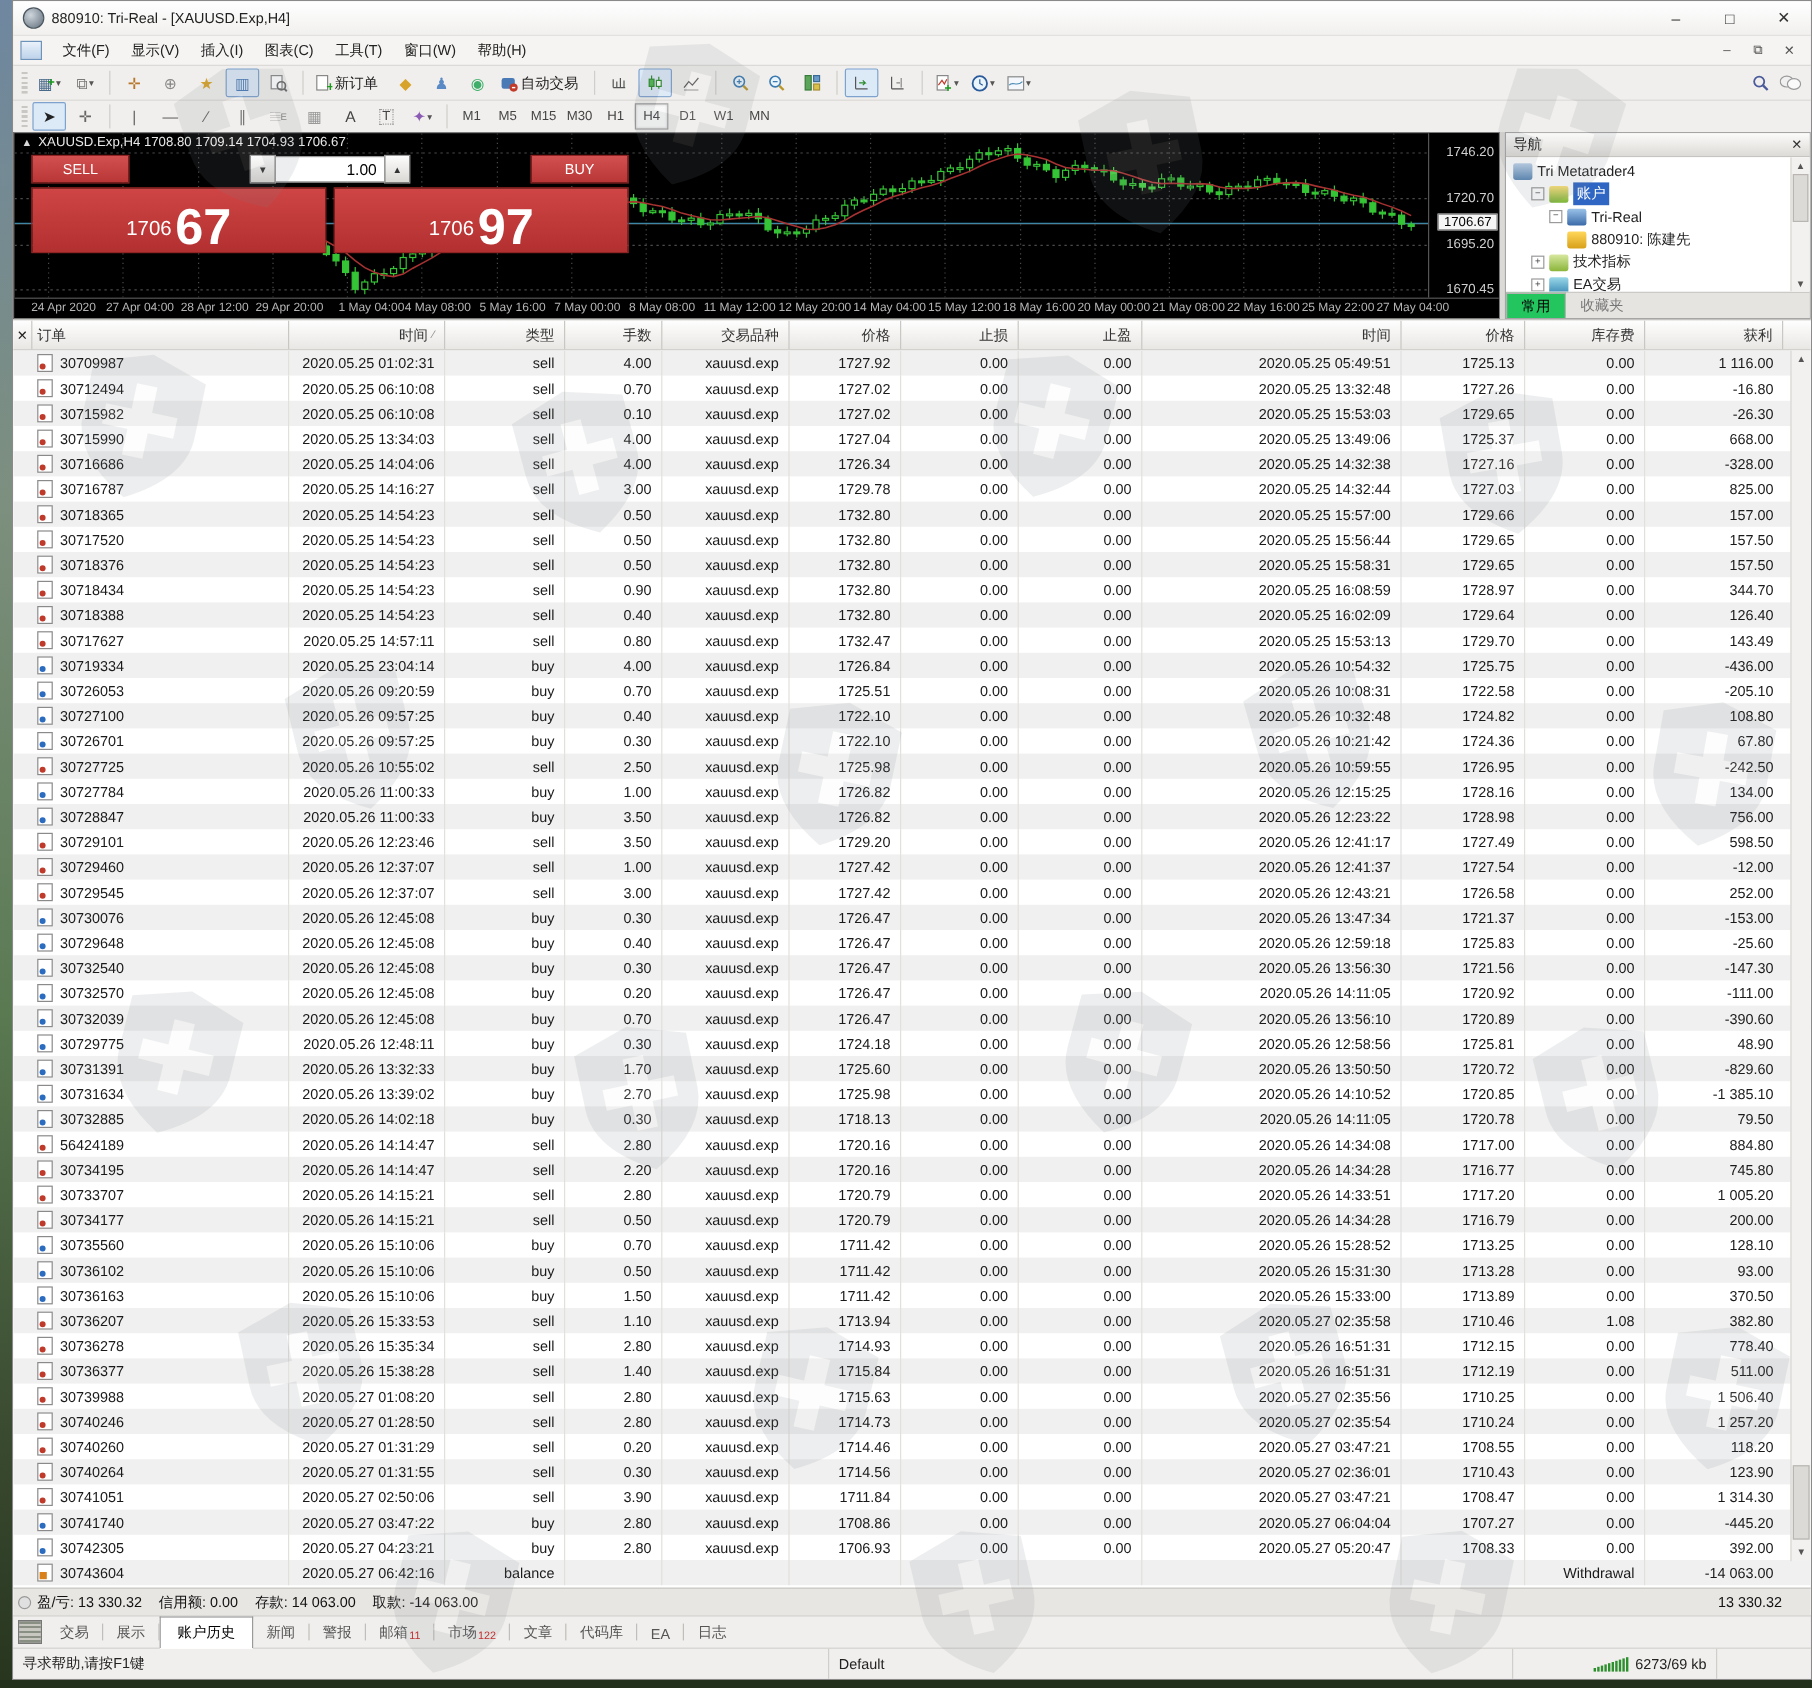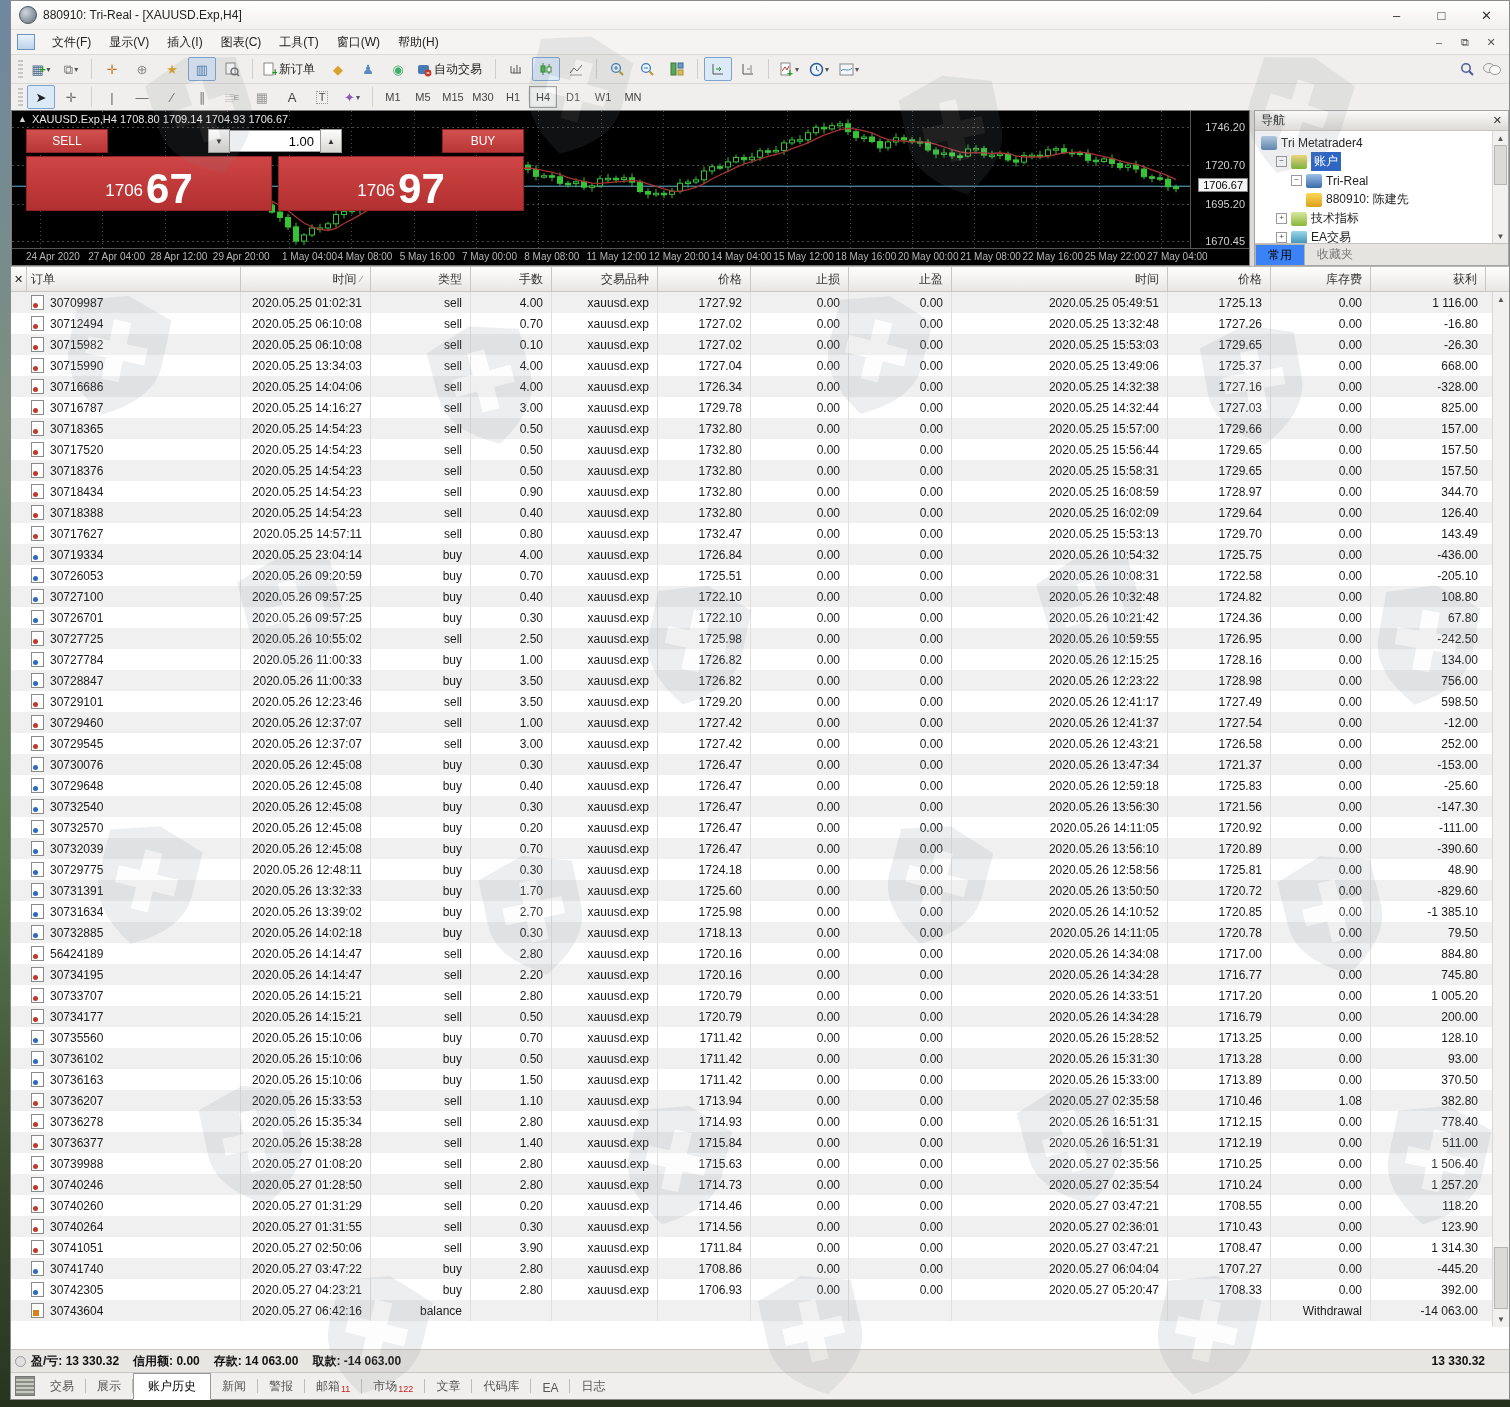--- a/index.html
+++ b/index.html
@@ -62,21 +62,21 @@
   .nav-tree{flex:1;padding-top:2px;}
   .tree-row{display:flex;align-items:center;height:19px;font-size:12px;color:#222;white-space:nowrap;}
   .tree-exp{width:9px;height:9px;border:1px solid #9a9a9a;background:#fff;font-size:8px;line-height:7px;text-align:center;color:#444;margin-right:4px;flex:0 0 auto;}
   .tree-ico{width:16px;height:14px;margin-right:4px;border-radius:2px;flex:0 0 auto;}
   .tree-label.sel{background:#2f66c4;color:#fff;padding:1px 3px;}
   .nav-scroll{width:15px;background:#f2f1ef;border-left:1px solid #d8d6d2;display:flex;flex-direction:column;align-items:center;}
   .nav-scroll .arr{font-size:8px;color:#555;height:14px;display:flex;align-items:center;}
   .nav-thumb{width:11px;height:38px;background:#dcdad6;border:1px solid #b8b6b2;}
   .nav-tabs{height:21px;display:flex;background:#e6e4e1;border-top:1px solid #c6c4c0;font-size:12px;}
   .nav-tab{padding:2px 12px;color:#777;}
-  .nav-tab.active{background:#3b82f6;border:1px solid #b5b3af;border-bottom:none;color:#000;}
+  .nav-tab.active{background:#22c55e;border:1px solid #b5b3af;border-bottom:none;color:#000;}
   
   .history{flex:1;background:#fff;border-top:1px solid #b8b6b2;position:relative;display:flex;flex-direction:column;overflow:hidden;}
   .hist-close{position:absolute;left:3px;top:6px;font-size:11px;color:#222;z-index:3;}
   .hrow{display:flex;height:21px;align-items:center;flex:0 0 auto;}
   .hrow.head{height:24px;background:linear-gradient(#fefefe,#e9e7e4);border-bottom:1px solid #c9c7c3;color:#333;}
   .hrow.stripe{background:#f0f0f0;}
   .hrow.balance{background:#f0f0f0;}
   .cell{box-sizing:border-box;padding:0 8px 0 4px;font-size:12px;color:#1a1a1a;text-align:right;border-right:1px solid #e2e0dd;height:100%;display:flex;align-items:center;justify-content:flex-end;white-space:nowrap;overflow:hidden;}
   .head .cell{border-right:1px solid #c9c7c3;color:#333;}
   .cell.left{justify-content:flex-start;text-align:left;}
@@ -93,21 +93,21 @@
   .c-price2{width:103px;flex:0 0 auto;}
   .c-swap{width:100px;flex:0 0 auto;}
   .c-profit{width:115px;flex:0 0 auto;border-right:none;}
   .doc-ico{width:11px;height:13px;background:#fff;border:1px solid #8a8a8a;position:relative;margin-right:6px;flex:0 0 auto;}
   .doc-ico::after{content:"";position:absolute;left:1px;bottom:1px;width:5px;height:5px;border-radius:50%;}
   .doc-ico.sell::after{background:#c03a2b;}
   .doc-ico.buy::after{background:#2b6cc0;}
   .doc-ico.balance::after{background:#d88019;border-radius:0;width:6px;height:6px;}
   .sort-mark{font-size:9px;color:#888;margin-left:4px;}
   .rows-area{flex:1;overflow:hidden;position:relative;}
-  .summary-row{height:22px;background:#e8e6e3;border-top:1px solid #c9c7c3;display:flex;align-items:center;font-size:12px;font-weight:bold;color:#111;flex:0 0 auto;}
+  .summary-row{height:22px;background:#e8e6e3;border-top:1px solid #c9c7c3;display:flex;align-items:center;font-size:12px;font-weight:normal;color:#111;flex:0 0 auto;}
   .summary-left{display:flex;gap:14px;padding-left:20px;}
   .summary-total{margin-left:auto;padding-right:24px;}
   .sum-dot{width:9px;height:9px;border:1px solid #9a9a9a;border-radius:50%;background:#e0e0e0;position:absolute;left:4px;}
   .tbl-scroll{position:absolute;right:0;top:0;bottom:22px;width:16px;background:#f2f1ef;border-left:1px solid #d8d6d2;display:flex;flex-direction:column;}
   .tbl-scroll .arr{height:15px;display:flex;align-items:center;justify-content:center;font-size:8px;color:#555;}
   .tbl-thumb{width:12px;height:60px;background:#dcdad6;border:1px solid #b8b6b2;margin:2px auto;position:absolute;bottom:16px;left:1px;}
   .tbl-track{flex:1;}
   
   .bottom-tabs{height:26px;background:#f0efed;border-top:1px solid #c9c7c3;display:flex;align-items:flex-end;padding-left:2px;flex:0 0 auto;}
   .bt-grip{width:18px;height:18px;margin:0 4px 3px 2px;background:repeating-linear-gradient(0deg,#8a8f84 0 2px,#c8c8c0 2px 4px);border:1px solid #777;}
@@ -1728,20 +1728,40 @@
         <span class="btab-sep"></span>
         <span class="btab">
           <span>EA</span>
         </span>
         <span class="btab-sep"></span>
         <span class="btab">
           <span>日志</span>
         </span>
       </div>
 
+    <div class="statusbar">
+      <div class="sb-sec sb-help">寻求帮助,请按F1键</div>
+      <div class="sb-sec sb-profile">Default</div>
+      <div class="sb-sec sb-conn">
+        <span class="sig-bars">
+            <i style="height:3px"></i>
+            <i style="height:4px"></i>
+            <i style="height:5px"></i>
+            <i style="height:6px"></i>
+            <i style="height:7px"></i>
+            <i style="height:8px"></i>
+            <i style="height:9px"></i>
+            <i style="height:10px"></i>
+            <i style="height:11px"></i>
+            <i style="height:12px"></i>
+          </span>
+        <span>6273/69 kb</span>
+      </div>
+      <div class="sb-sec sb-grip" style="border-right:none"></div>
+    </div>
   </div>
 
   <div id="wm-layer">
       <div class="wm" style="left: 150px; top: 50px; transform: rotate(-18deg);"><svg width="110" height="130" viewBox="0 0 100 120">
           <path d="M50 4 L94 18 V60 Q94 92 50 116 Q6 92 6 60 V18 Z" fill="#7e838a"></path>
           <rect x="42" y="28" width="16" height="56" fill="#f2f2f2"></rect>
           <rect x="22" y="48" width="56" height="16" fill="#f2f2f2"></rect>
         </svg></div>
       <div class="wm" style="left: 520px; top: 30px; transform: rotate(15deg);"><svg width="110" height="130" viewBox="0 0 100 120">
           <path d="M50 4 L94 18 V60 Q94 92 50 116 Q6 92 6 60 V18 Z" fill="#7e838a"></path>

